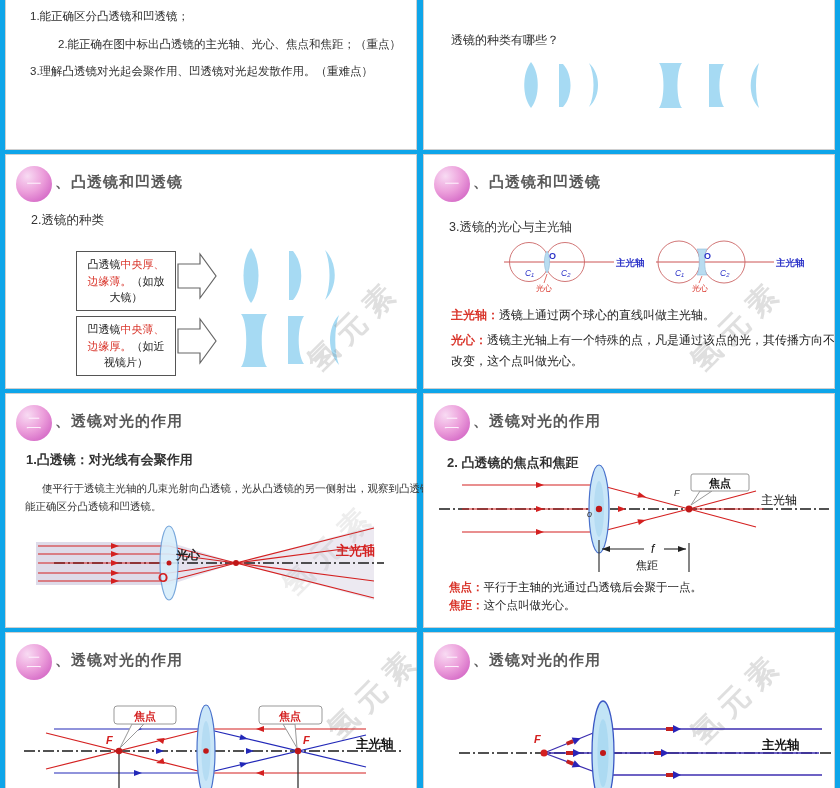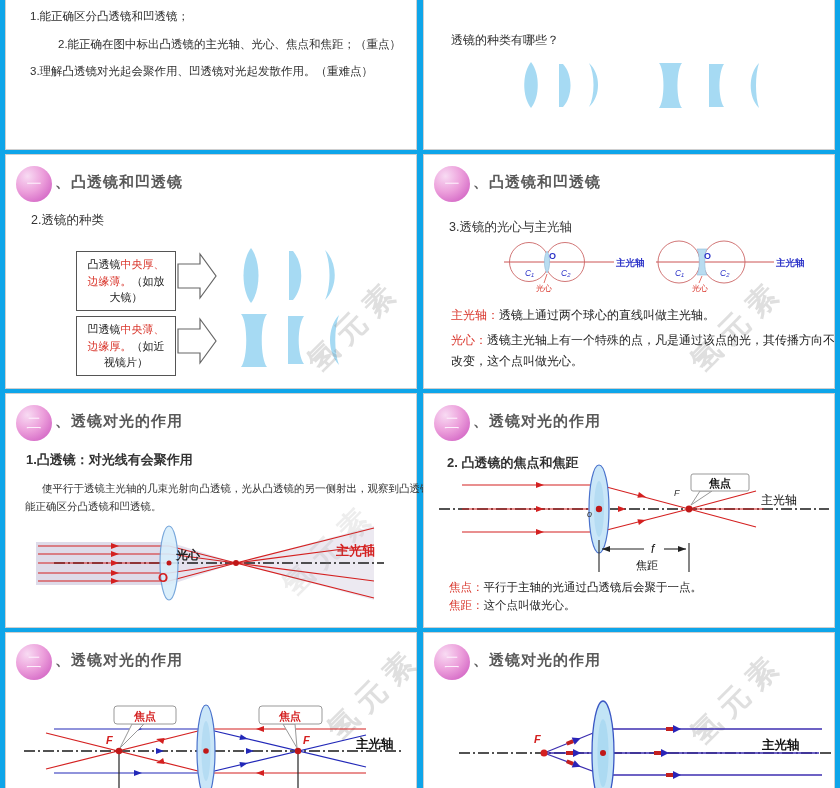--- a/index.html
+++ b/index.html
@@ -11,21 +11,21 @@
   .sec-circle{position:absolute;left:10px;top:11px;width:36px;height:36px;border-radius:50%;
       background:radial-gradient(circle at 32% 28%,#f8dbf3,#ec9fdb 45%,#c94fbc 100%);
       display:flex;align-items:center;justify-content:center;color:#fdeefb;font-size:15px;}
   .sec-title{position:absolute;left:49px;top:18px;font-size:15px;font-weight:bold;color:#5a5a5a;letter-spacing:1px;white-space:nowrap;}
   .subtitle{position:absolute;font-size:12.5px;color:#333;white-space:nowrap;}
   .box{position:absolute;width:100px;border:1px solid #555;background:#fff;font-size:11px;line-height:1.5;
        text-align:center;padding:4px 7px;color:#222;box-sizing:border-box;}
   .wm{position:absolute;transform:rotate(-45deg);font-size:30px;letter-spacing:9px;font-weight:bold;
       color:rgba(140,140,140,.28);white-space:nowrap;pointer-events:none;}
   .defline{position:absolute;font-size:11.5px;white-space:nowrap;color:#222;}
-  .defterm{font-weight:normal;}
+  .defterm{font-weight:bold;}
   svg{position:absolute;overflow:visible;}
   svg text{font-family:"Liberation Sans","DejaVu Sans",sans-serif;}
 </style>
 </head>
 <body>
 
 <div class="stage">
 
   <div class="slide" style="left:5px;top:-85px;">
     <div class="t" style="left:24px;top:93px;font-size:11.5px;">1.能正确区分凸透镜和凹透镜；</div>

